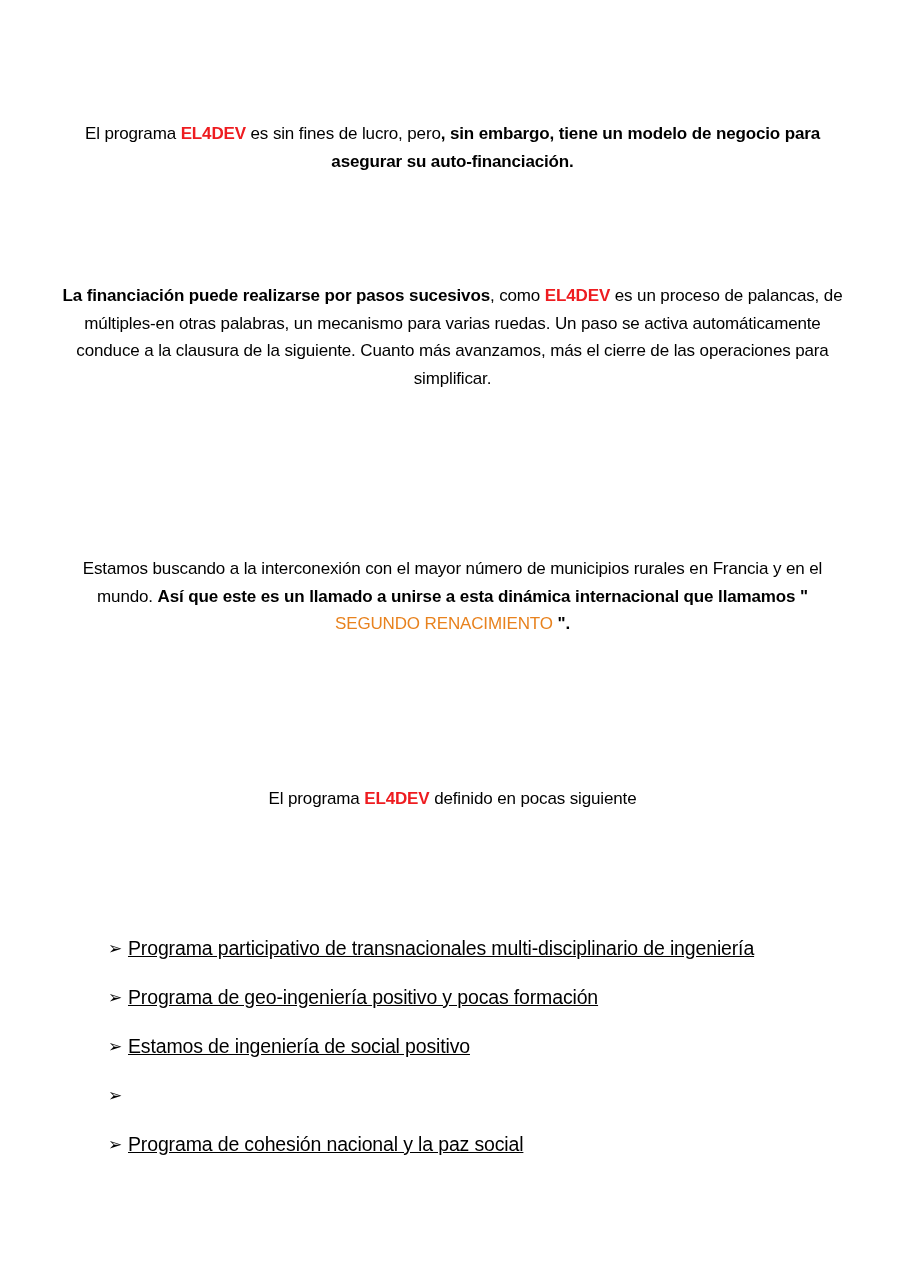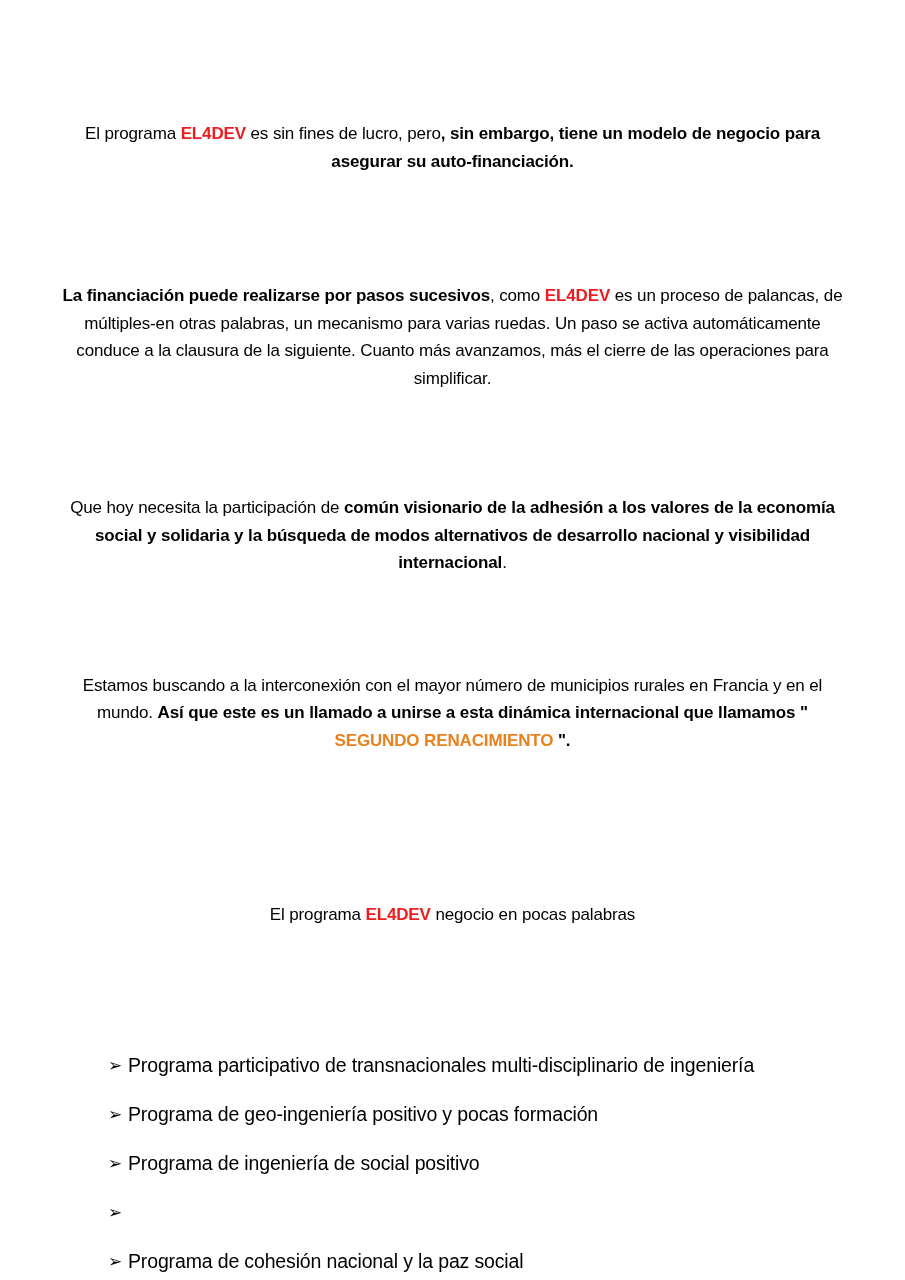--- a/index.html
+++ b/index.html
@@ -38,21 +38,21 @@
 
   
   .gap-1 { height: 73px; }
   .gap-2 { height: 68px; }
   .gap-3 { height: 61px; }
   .gap-4 { height: 113px; }
   .gap-5 { height: 106px; }
 
   .b { font-weight: bold; }
   .red { color: #ee1c20; font-weight: bold; }
-  .orange { color: #e8821e; font-weight: bold; }
+  .orange { color: #e8821e; font-weight: normal; }
 
   .list {
     margin: 0;
     padding: 0;
     list-style: none;
   }
   .list-item {
     position: relative;
     padding-left: 20px;
     margin-left: 53px;
@@ -65,60 +65,60 @@
     position: absolute;
     left: 0;
     top: 0;
     font-size: 17px;
     line-height: 27px;
     color: #000000;
     font-family: "DejaVu Sans", sans-serif;
   }
   .list-item-label {
     display: inline;
+    text-decoration: underline;
   }
 </style>
 </head>
 <body>
 
 <div class="page">
   <div class="content">
 
     <p class="para"><span>El programa </span><span class="red">EL4DEV</span><span> es sin fines de lucro, pero</span><span class="b">, sin embargo, tiene un modelo de negocio para asegurar su auto-financiación</span><span class="b">.</span></p>
 
     <div class="gap-1"></div>
 
     <p class="para"><span class="b">La financiación puede realizarse por pasos sucesivos</span><span>, como </span><span class="red">EL4DEV</span><span> es un proceso de palancas, de múltiples-en otras palabras, un mecanismo para varias ruedas. Un paso se activa automáticamente conduce a la clausura de la siguiente. Cuanto más avanzamos, más el cierre de las operaciones para simplificar.</span></p>
 
     <div class="gap-2"></div>
 
-    <p class="para"><span>Que hoy necesita la participación de </span><span class="b">común visionario de la adhesión a los valores de la economía social y solidaria y la búsqueda de modos alternativos de desarrollo nacional y visibilidad internacional</span><span>.</span></p>
 
     <div class="gap-3"></div>
 
     <p class="para"><span>Estamos buscando a la interconexión con el mayor número de municipios rurales en Francia y en el mundo. </span><span class="b">Así que este es un llamado a unirse a esta dinámica internacional que llamamos " </span><span class="orange">SEGUNDO RENACIMIENTO</span><span class="b"> ".</span></p>
 
     <div class="gap-4"></div>
 
-    <p class="para"><span>El programa </span><span class="red">EL4DEV</span><span> negocio en pocas palabras</span></p>
+    <p class="para"><span>El programa </span><span class="red">EL4DEV</span><span> definido en pocas siguiente</span></p>
 
     <div class="gap-5"></div>
 
     <ul class="list">
       <li class="list-item">
         <span class="bullet-arrow">➢</span>
         <span class="list-item-label">Programa participativo de transnacionales multi-disciplinario de ingeniería</span>
       </li>
       <li class="list-item">
         <span class="bullet-arrow">➢</span>
         <span class="list-item-label">Programa de geo-ingeniería positivo y pocas formación</span>
       </li>
       <li class="list-item">
         <span class="bullet-arrow">➢</span>
-        <span class="list-item-label">Programa de ingeniería de social positivo</span>
+        <span class="list-item-label">Estamos de ingeniería de social positivo</span>
       </li>
       <li class="list-item">
         <span class="bullet-arrow">➢</span>
       </li>
       <li class="list-item">
         <span class="bullet-arrow">➢</span>
         <span class="list-item-label">Programa de cohesión nacional y la paz social</span>
       </li>
 
     </ul>

